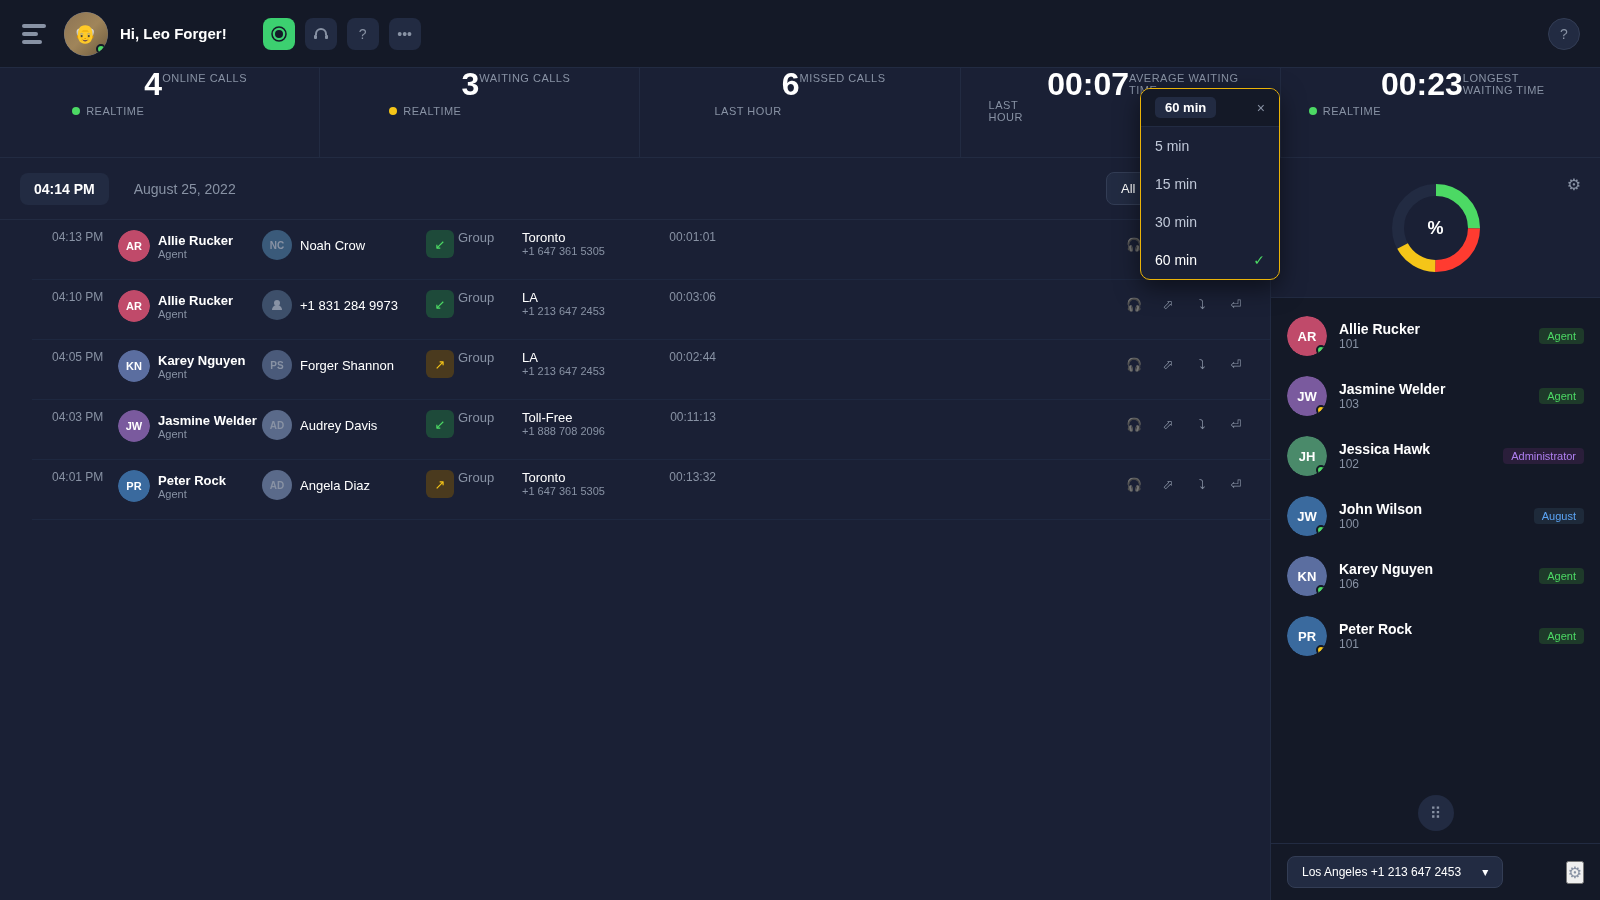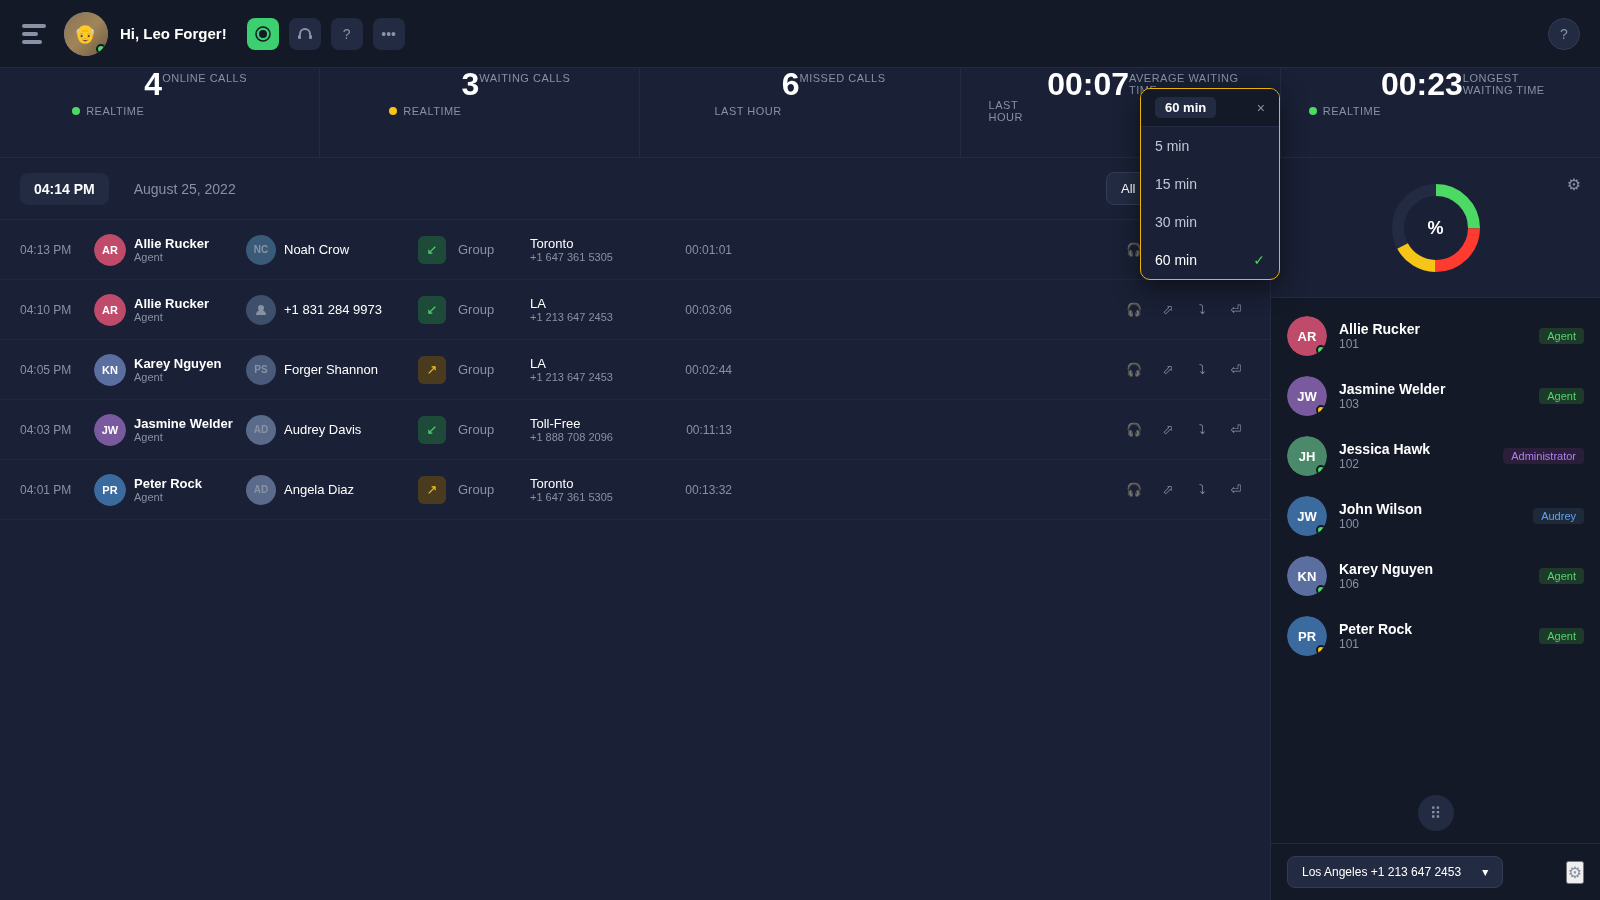--- a/index.html
+++ b/index.html
@@ -50,21 +50,21 @@
       bottom: 2px; right: 2px;
       width: 10px; height: 10px;
       background: #4cd964;
       border-radius: 50%;
       border: 2px solid #141927;
     }
     .topnav-greeting {
       font-size: 15px;
       font-weight: 600;
       color: #fff;
-      margin-right: 20px;
+      margin-right: 36px;
     }
     .topnav-icons {
       display: flex;
       align-items: center;
       gap: 10px;
     }
     .topnav-icon-btn {
       width: 32px; height: 32px;
       border-radius: 8px;
       background: #222b42;
@@ -204,25 +204,26 @@
       font-size: 12px;
     }
 
     
     .call-rows {
       flex: 1;
       overflow-y: auto;
     }
     .call-row {
       display: flex;
-      align-items: center;
+      align-items: flex-start;
       padding: 10px 20px;
       border-bottom: 1px solid #1e2840;
-      gap: 12px;
+      gap: 4px;
       height: 60px;
+      margin-left: 32px;
     }
     .call-time {
       font-size: 12px;
       color: #8892a4;
       width: 62px;
       flex-shrink: 0;
     }
     .agent-info {
       display: flex;
       align-items: center;
@@ -815,21 +816,21 @@
 
       <div class="agent-list-item">
         <div class="agent-list-avatar">
           <div class="agent-list-face" style="background:#3a6a9e;">JW</div>
           <div class="agent-list-dot green"></div>
         </div>
         <div class="agent-list-info">
           <div class="agent-list-name">John Wilson</div>
           <div class="agent-list-ext">100</div>
         </div>
-        <span class="agent-role-badge manager">Audrey</span>
+        <span class="agent-role-badge manager">August</span>
       </div>
 
       <div class="agent-list-item">
         <div class="agent-list-avatar">
           <div class="agent-list-face" style="background:#5b6ea0;">KN</div>
           <div class="agent-list-dot green"></div>
         </div>
         <div class="agent-list-info">
           <div class="agent-list-name">Karey Nguyen</div>
           <div class="agent-list-ext">106</div>

